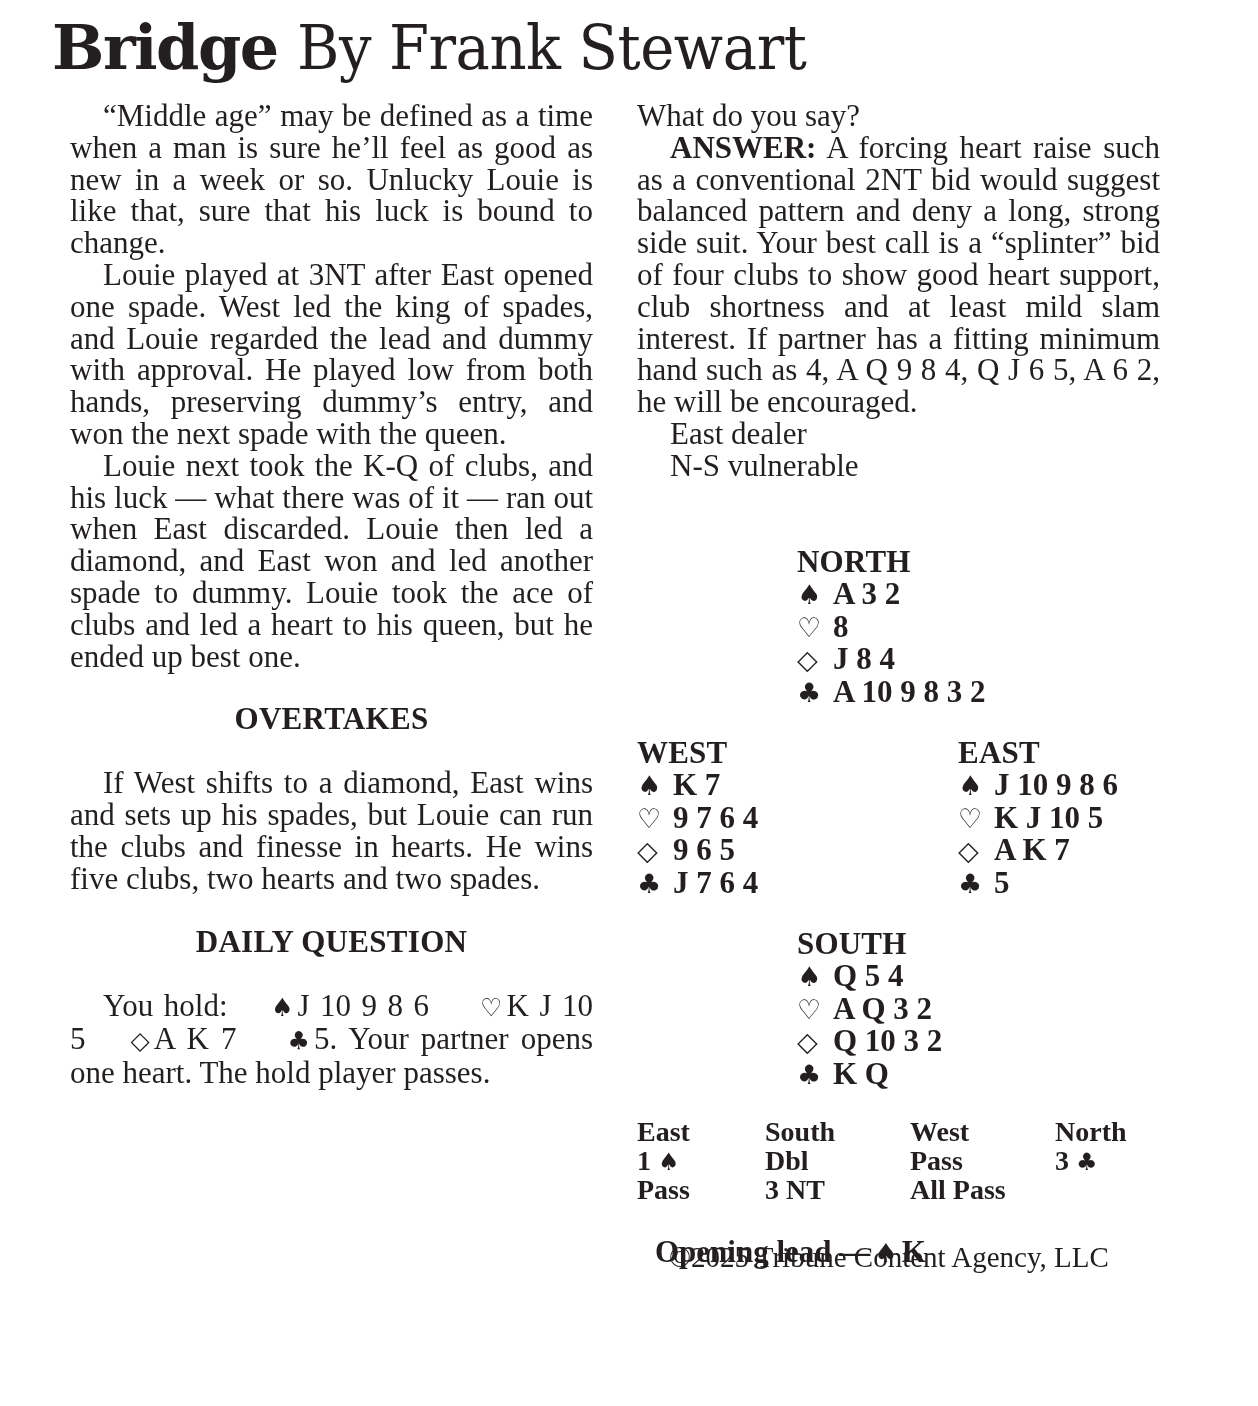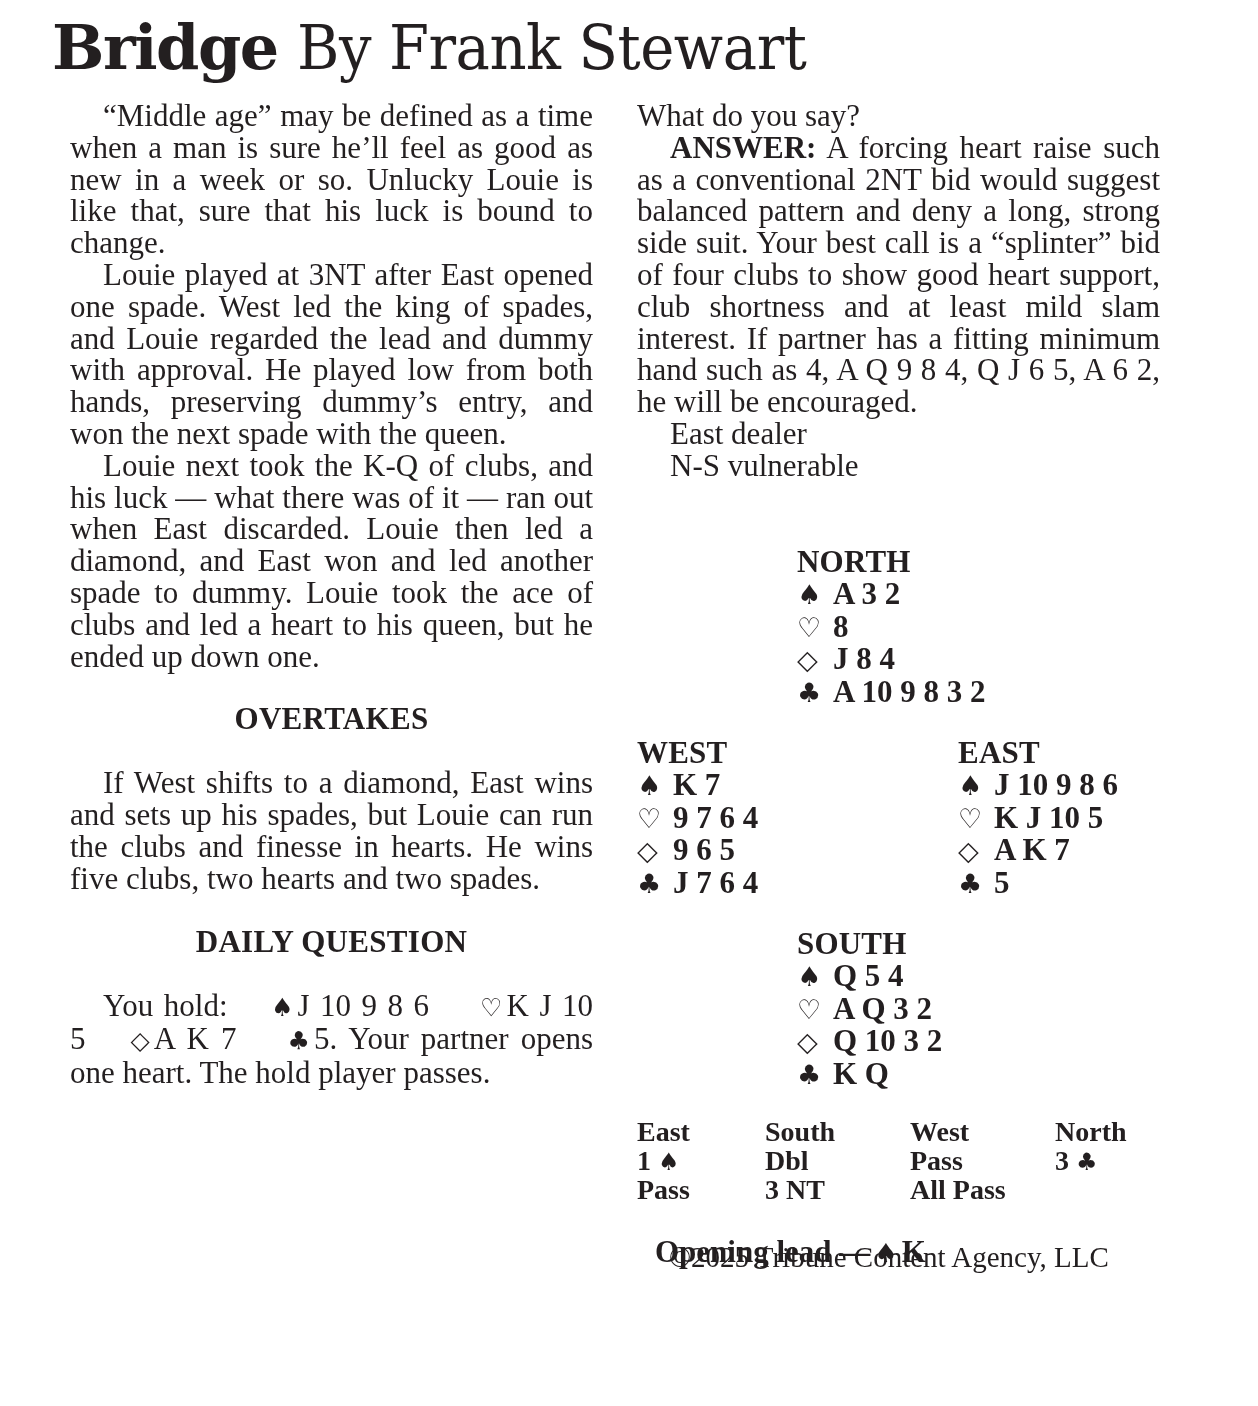--- a/index.html
+++ b/index.html
@@ -159,21 +159,21 @@
 <body>
 
 <div class="masthead">
   <span class="brand">Bridge</span>
   <span class="byline">By Frank Stewart</span>
 </div>
 
 <div class="col col-left">
   <p class="para">“Middle age” may be defined as a time when a man is sure he’ll feel as good as new in a week or so. Unlucky Louie is like that, sure that his luck is bound to change.</p>
   <p class="para">Louie played at 3NT after East opened one spade. West led the king of spades, and Louie regarded the lead and dummy with approval. He played low from both hands, preserving dummy’s entry, and won the next spade with the queen.</p>
-  <p class="para">Louie next took the K-Q of clubs, and his luck — what there was of it — ran out when East discarded. Louie then led a diamond, and East won and led another spade to dummy. Louie took the ace of clubs and led a heart to his queen, but he ended up down one.</p>
+  <p class="para">Louie next took the K-Q of clubs, and his luck — what there was of it — ran out when East discarded. Louie then led a diamond, and East won and led another spade to dummy. Louie took the ace of clubs and led a heart to his queen, but he ended up best one.</p>
 
   <div class="subhead">OVERTAKES</div>
 
   <p class="para">If West shifts to a diamond, East wins and sets up his spades, but Louie can run the clubs and finesse in hearts. He wins five clubs, two hearts and two spades.</p>
 
   <div class="subhead">DAILY QUESTION</div>
 
   <p class="para hold-line">
     <span>You hold:</span>
     <span class="suit">♠</span><span>J 10 9 8 6</span><span class="gap"></span><span class="suit">♡</span><span>K J 10 5</span>

